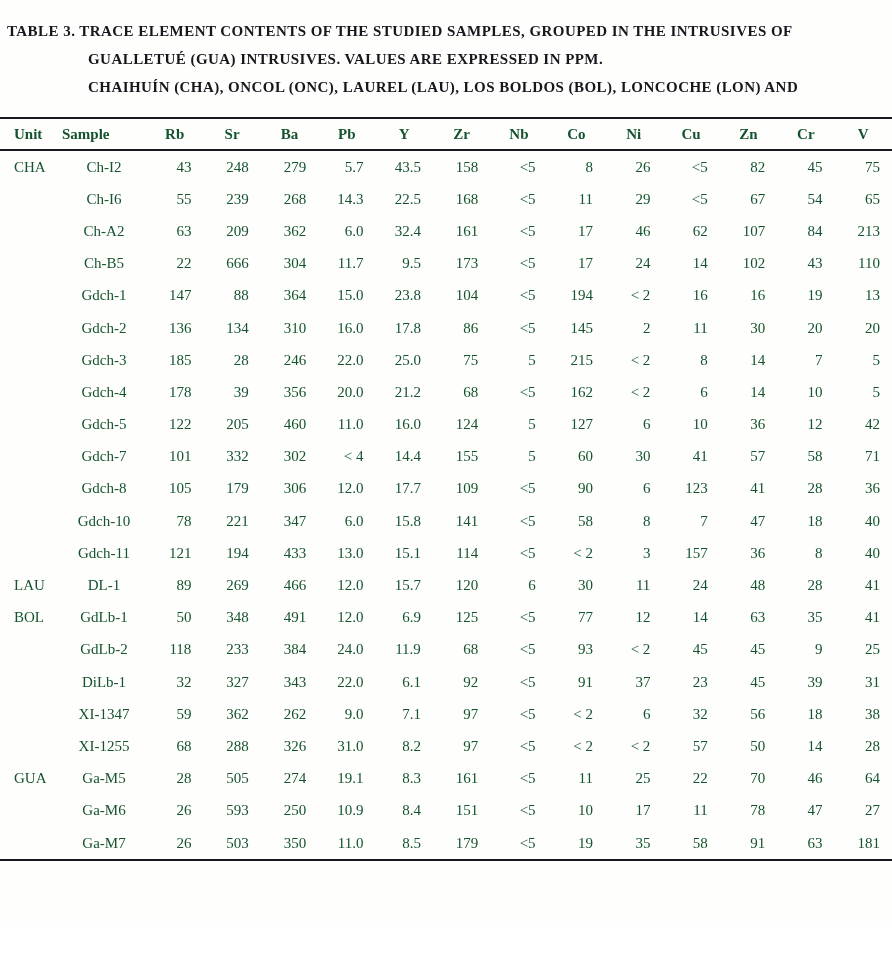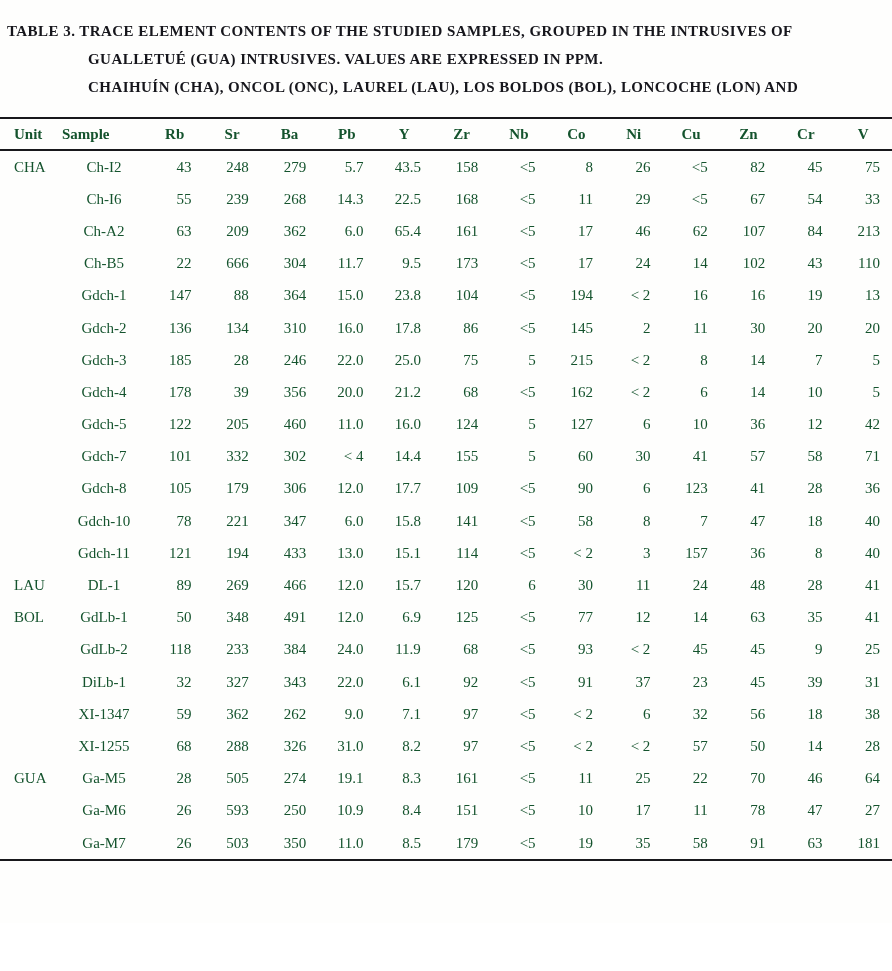--- a/index.html
+++ b/index.html
@@ -123,30 +123,30 @@
           <td class="num">268</td>
           <td class="num">14.3</td>
           <td class="num">22.5</td>
           <td class="num">168</td>
           <td class="num">&lt;5</td>
           <td class="num">11</td>
           <td class="num">29</td>
           <td class="num">&lt;5</td>
           <td class="num">67</td>
           <td class="num">54</td>
-          <td class="num">33</td>
+          <td class="num">65</td>
         </tr>
         <tr>
           <td class="unit"></td>
           <td class="sample">Ch-A2</td>
           <td class="num">63</td>
           <td class="num">209</td>
           <td class="num">362</td>
           <td class="num">6.0</td>
-          <td class="num">65.4</td>
+          <td class="num">32.4</td>
           <td class="num">161</td>
           <td class="num">&lt;5</td>
           <td class="num">17</td>
           <td class="num">46</td>
           <td class="num">62</td>
           <td class="num">107</td>
           <td class="num">84</td>
           <td class="num">213</td>
         </tr>
         <tr>

